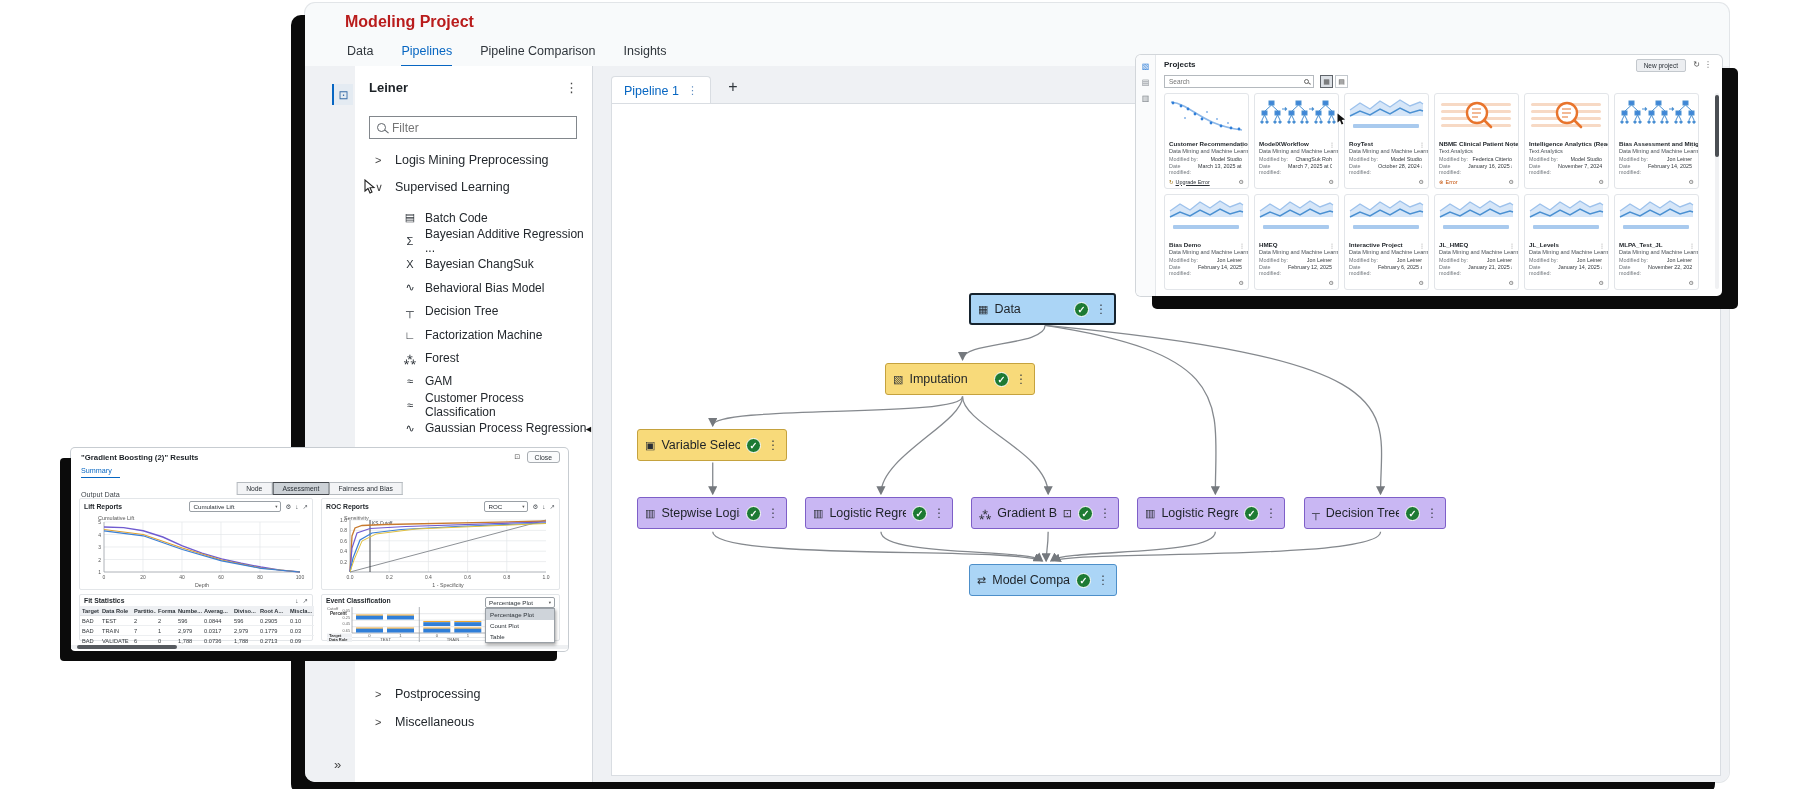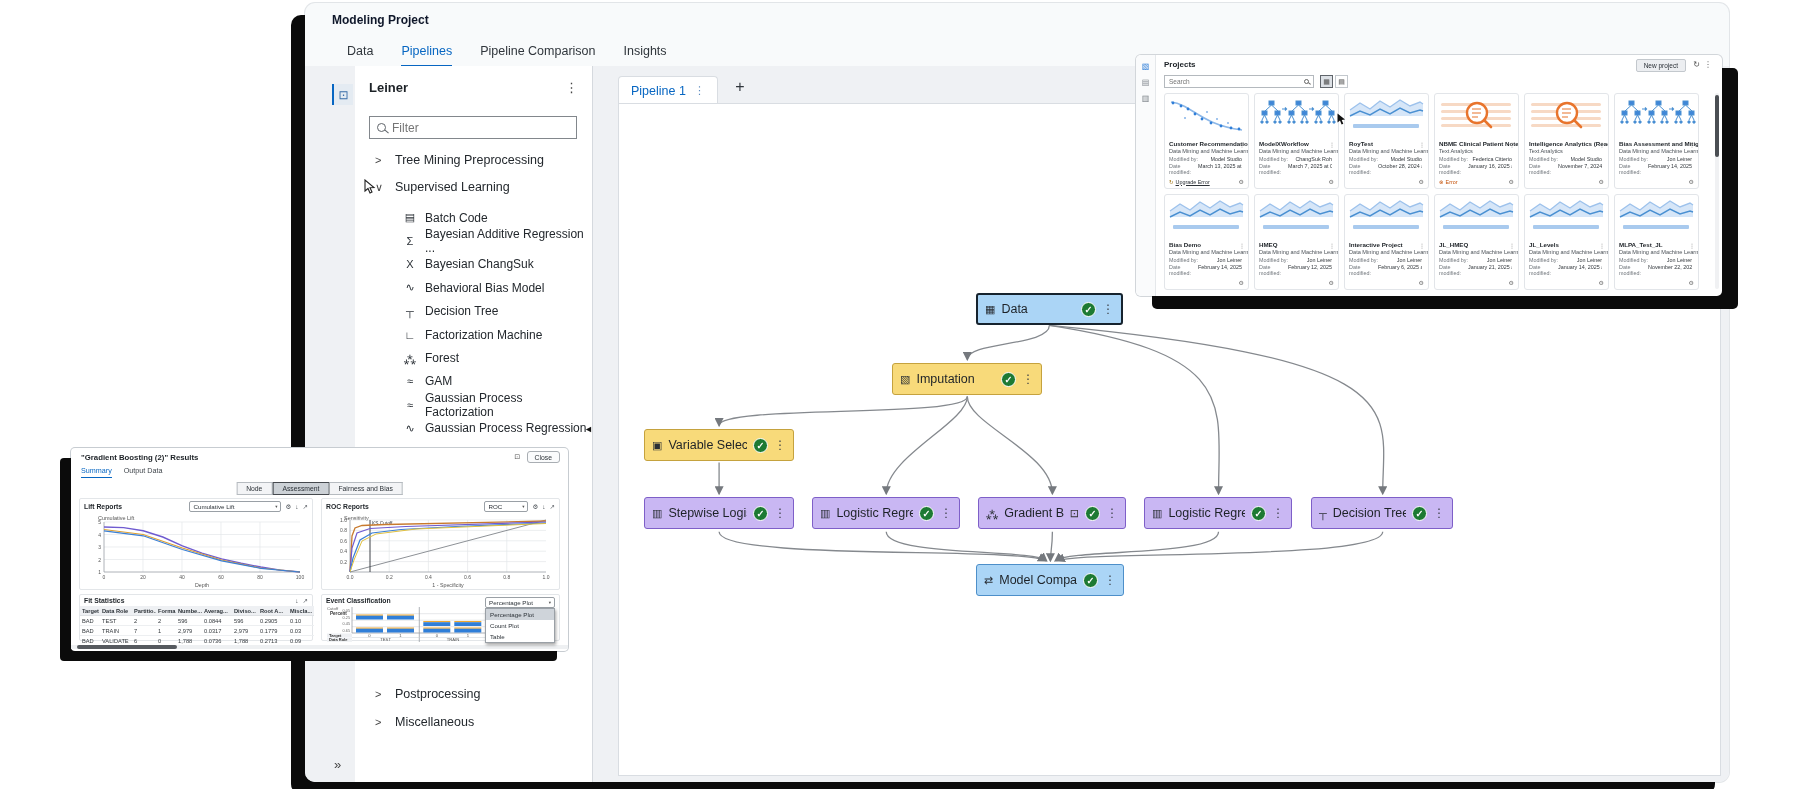--- a/index.html
+++ b/index.html
@@ -1,21 +1,21 @@
 <!DOCTYPE html>
 <html><head>
 <meta charset="utf-8">
 <style>
   * { box-sizing: border-box; margin: 0; padding: 0; }
   html,body { width:1800px; height:789px; background:#ffffff; font-family:"Liberation Sans",sans-serif; overflow:hidden; position:relative; }
 
   
   #main-window { position:absolute; left:305px; top:3px; width:1424px; height:779px;
     background:#f8fafb; border-radius:10px; box-shadow:-14px 12px 0 #0b0b0b, 0 0 0 1px #e2e5e8; }
-  .mw-title { position:absolute; left:27px; top:10px; font-size:12px; font-weight:bold; color:#0f172a; }
+  .mw-title { position:absolute; left:40px; top:10px; font-size:16px; font-weight:bold; color:#b91c1c; }
   .mw-tabs { position:absolute; left:42px; top:41px; display:flex; gap:28px; font-size:12.5px; color:#30363c; }
   .mw-tab { padding-bottom:7px; cursor:default; }
   .mw-tab[data-active="true"] { color:#0766c2; border-bottom:3px solid #0766c2; }
 
   .mw-content { position:absolute; left:0; top:63px; right:0; bottom:0; background:#eff1f4; border-radius:0 0 10px 10px; }
 
   
   .rail { position:absolute; left:25px; top:0; width:25px; bottom:0; }
   .rail-icon { position:absolute; left:2px; top:18px; width:21px; height:21px; display:flex; align-items:center; justify-content:center;
     font-size:12px; color:#3a6ea8; border-left:2px solid #0766c2; background:#e4ebf2; }
@@ -33,21 +33,21 @@
   .mag::after { content:""; position:absolute; width:5px; height:1.4px; background:#5f646a; right:-4px; bottom:-1px; transform:rotate(40deg); }
   .np-group { position:absolute; left:0; width:100%; padding:0 14px 0 20px; display:flex; gap:12px; align-items:center;
     font-size:12.5px; color:#23282d; height:20px; }
   .np-chev { font-size:11px; color:#444; width:8px; }
   .np-list { position:absolute; left:0; top:140px; width:100%; }
   .np-item { height:23.4px; display:flex; align-items:center; gap:8px; padding-left:48px; font-size:12px; color:#23282d; }
   .np-ic { width:14px; font-size:11px; color:#2b3137; text-align:center; flex:none; }
   .panel-handle { position:absolute; right:-1px; top:358px; font-size:9px; color:#111; }
 
   
-  .canvas-region { position:absolute; left:288px; top:0; right:0; bottom:0;margin-left:7px; }
+  .canvas-region { position:absolute; left:288px; top:0; right:0; bottom:0; }
   .pl-tab { position:absolute; left:18px; top:10px; height:28px; background:#ffffff; border:1px solid #d9dde2; border-bottom:none;
     border-radius:4px 4px 0 0; display:flex; align-items:center; gap:8px; padding:0 12px; font-size:12.5px; color:#0766c2; }
   .pl-tab .tk { color:#5e8cc0; font-size:11px; }
   .pl-add { position:absolute; left:128px; top:12px; font-size:16px; color:#30363c; width:24px; text-align:center; }
   .canvas { position:absolute; left:18px; top:37px; right:8px; bottom:6px; background:#ffffff; border:1px solid #d9dde2; }
 
   .edges { position:absolute; inset:0; width:100%; height:100%; pointer-events:none; }
   .pnode { position:absolute; height:32px; border:1.5px solid; border-radius:3px; display:flex; align-items:center; gap:6px;
     padding:0 7px; font-size:12.5px; color:#1d2227; }
   .pnode .pic { font-size:11px; color:#2a2f35; flex:none; }
@@ -103,21 +103,21 @@
   .pj-scroll { position:absolute; right:3px; top:38px; width:4px; height:196px; background:#f0f1f3; border-radius:2px; }
   .pj-thumb { position:absolute; right:3px; top:40px; width:4px; height:62px; background:#4b4f54; border-radius:2px; }
 
   
   #results-window { position:absolute; left:71px; top:448px; width:497px; height:203px; background:#ffffff; border-radius:4px;
     box-shadow:-11px 10px 0 #0b0b0b, 0 0 0 1px #c7ccd1; z-index:6; font-size:7px; }
   .rw-title { position:absolute; left:10px; top:5px; font-size:7.8px; font-weight:bold; color:#1c2126; }
   .rw-pin { position:absolute; right:48px; top:5px; font-size:7px; color:#555; }
   .rw-close { position:absolute; right:8px; top:3px; font-size:6.8px; color:#2b3137; background:#fafbfc; border:1px solid #a9aeb3;
     border-radius:3px; padding:1.5px 7px; }
-  .rw-tabs { position:absolute; left:10px; top:18px; display:flex; gap:12px; font-size:7.2px; color:#40464c; }
+  .rw-tabs { position:absolute; left:10px; top:18px; display:flex; gap:12px; font-size:7.2px; color:#40464c;flex-direction:column; }
   .rw-tab[data-active="true"] { color:#0766c2; border-bottom:1.5px solid #0766c2; padding-bottom:2px; }
   .rw-seg { position:absolute; left:50%; top:34px; transform:translateX(-50%); display:flex; }
   .rw-seg-btn { font-size:6.8px; color:#2b3137; background:#f3f4f6; border:1px solid #b6bbc0; padding:2px 9px; }
   .rw-seg-btn + .rw-seg-btn { border-left:none; }
   .rw-seg-btn[data-active="true"] { background:#ccd1d6; border:1px solid #45494e; }
   .rpanel { position:absolute; background:#fff; border:1px solid #e3e6e9; border-radius:2px; }
   .pan-head { display:flex; align-items:center; gap:4px; padding:2px 4px; height:15px; }
   .pan-title { font-size:6.8px; font-weight:bold; color:#1d2227; white-space:nowrap; }
   .pan-sp { flex:1; }
   .dd { display:flex; align-items:center; justify-content:space-between; border:1px solid #9aa0a6; background:#fff; font-size:6.2px;
@@ -169,21 +169,21 @@
         <span class="np-title">Leiner</span>
         <span class="np-kebab">⋮</span>
       </div>
       <div class="np-filter">
         <span class="mag"></span>
         <input placeholder="Filter" style="">
       </div>
 
       <div class="np-group" style="top:84px;">
         <span class="np-chev">&gt;</span>
-        <span>Tree Mining Preprocessing</span>
+        <span>Logis Mining Preprocessing</span>
       </div>
       <div class="np-group" style="top:111px;">
         <span class="np-chev">∨</span>
         <span>Supervised Learning</span>
       </div>
 
       <div class="np-list">
 
           <div class="np-item">
             <span class="np-ic">▤</span>
@@ -220,21 +220,21 @@
             <span>Forest</span>
           </div>
 
           <div class="np-item">
             <span class="np-ic">≈</span>
             <span>GAM</span>
           </div>
 
           <div class="np-item">
             <span class="np-ic">≈</span>
-            <span>Gaussian Process Factorization</span>
+            <span>Customer Process Classification</span>
           </div>
 
           <div class="np-item">
             <span class="np-ic">∿</span>
             <span>Gaussian Process Regression</span>
           </div>
 
       </div>
 
       <div class="np-group" style="top:618px;">

